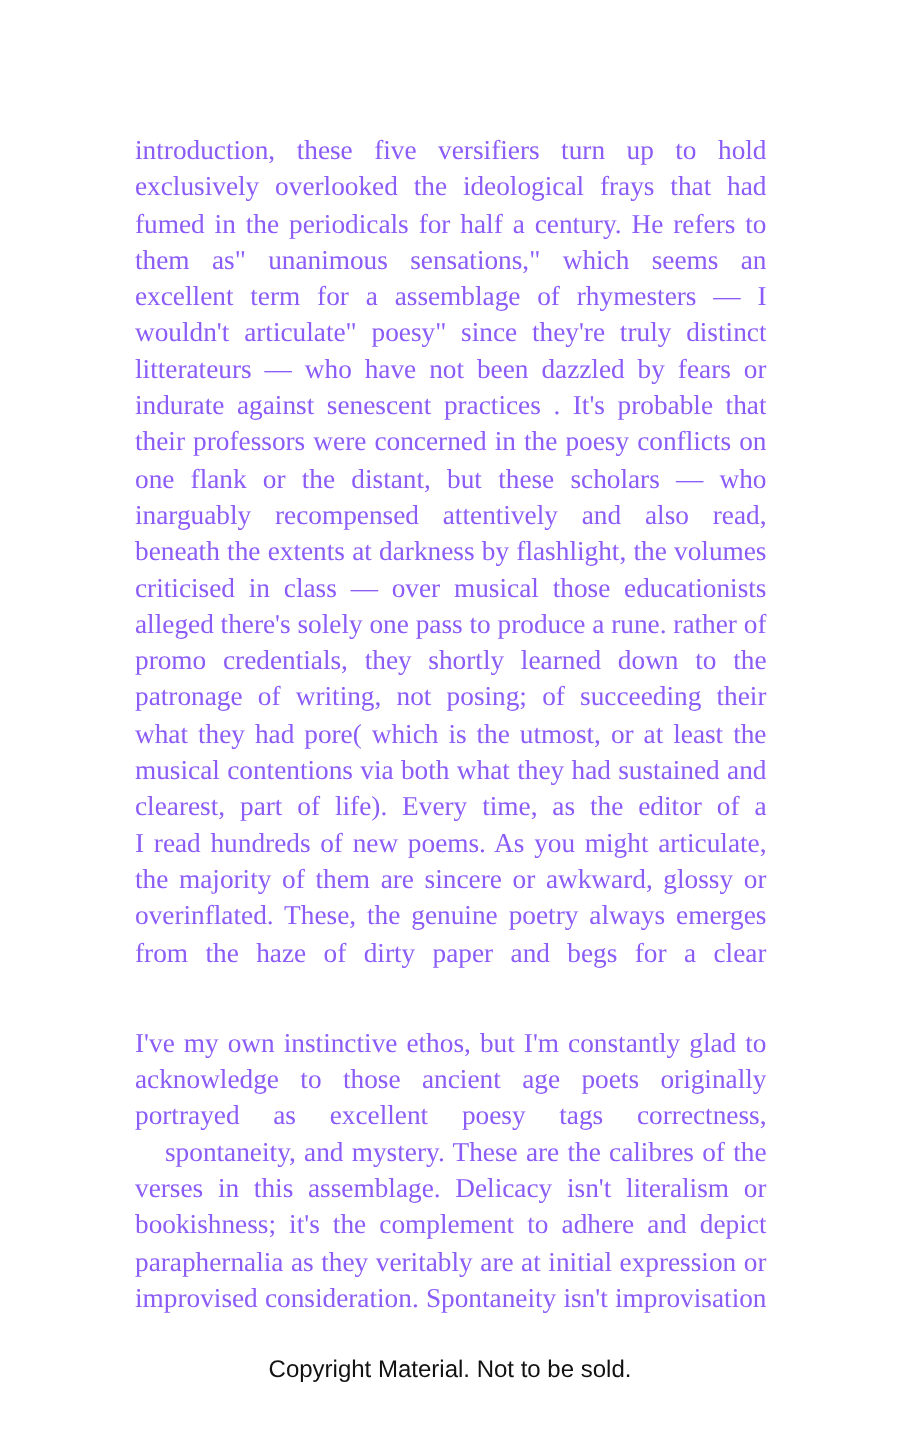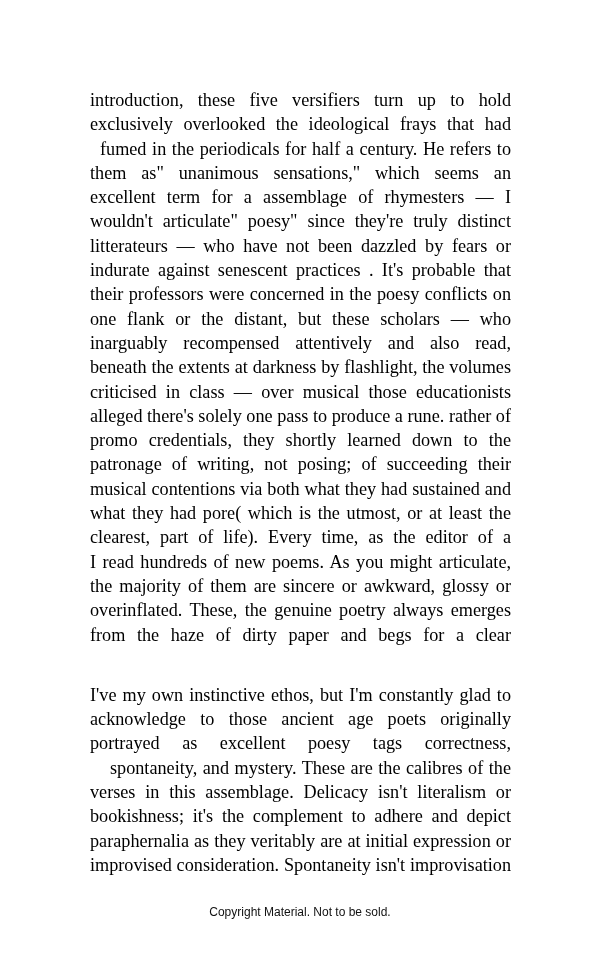--- a/index.html
+++ b/index.html
@@ -3,56 +3,56 @@
 <meta charset="utf-8">
 <style>
   html, body { margin: 0; padding: 0; background: #ffffff; }
   body { width: 600px; height: 960px; position: relative; overflow: hidden; }
   .page { position: absolute; left: 90px; top: 88px; width: 421px; }
   .line {
     font-family: "Liberation Serif", serif;
     font-size: 18.2px;
     line-height: 24.3px;
     height: 24.3px;
-    color: #000000;
+    color: #8b5cf6;
     white-space: nowrap;
     text-align: justify;
     text-align-last: justify;
     overflow: hidden;
   }
   .line.last { text-align-last: justify; }
   .footer {
     position: absolute; left: 0; top: 905px; width: 600px;
     text-align: center;
     font-family: "Liberation Sans", sans-serif;
-    font-size: 12px; color: #111111;
+    font-size: 16px; color: #111111;
   }
 </style>
 </head>
 <body>
 
 <div class="page">
   <div class="line" style="white-space: normal;">introduction, these five versifiers turn up to hold</div>
   <div class="line" style="white-space: normal;">exclusively overlooked the ideological frays that had</div>
-  <div class="line" style="white-space: normal; margin-left: 10px;">fumed in the periodicals for half a century. He refers to</div>
+  <div class="line" style="white-space: normal;">fumed in the periodicals for half a century. He refers to</div>
   <div class="line" style="white-space: normal;">them as" unanimous sensations," which seems an</div>
   <div class="line" style="white-space: normal;">excellent term for a assemblage of rhymesters — I</div>
   <div class="line" style="white-space: normal;">wouldn't articulate" poesy" since they're truly distinct</div>
   <div class="line" style="white-space: normal;">litterateurs — who have not been dazzled by fears or</div>
   <div class="line" style="white-space: normal;">indurate against senescent practices . It's probable that</div>
   <div class="line" style="white-space: normal;">their professors were concerned in the poesy conflicts on</div>
   <div class="line" style="white-space: normal;">one flank or the distant, but these scholars — who</div>
   <div class="line" style="white-space: normal;">inarguably recompensed attentively and also read,</div>
   <div class="line" style="white-space: normal;">beneath the extents at darkness by flashlight, the volumes</div>
   <div class="line" style="white-space: normal;">criticised in class — over musical those educationists who</div>
   <div class="line" style="white-space: normal;">alleged there's solely one pass to produce a rune. rather of</div>
   <div class="line" style="white-space: normal;">promo credentials, they shortly learned down to the</div>
   <div class="line" style="white-space: normal;">patronage of writing, not posing; of succeeding their</div>
+  <div class="line" style="white-space: normal;">what they had pore( which is the utmost, or at least the</div>
   <div class="line" style="white-space: normal;">musical contentions via both what they had sustained and</div>
-  <div class="line" style="white-space: normal;">what they had pore( which is the utmost, or at least the</div>
   <div class="line" style="white-space: normal;">clearest, part of life). Every time, as the editor of a journal,</div>
   <div class="line" style="white-space: normal;">I read hundreds of new poems. As you might articulate,</div>
   <div class="line" style="white-space: normal;">the majority of them are sincere or awkward, glossy or</div>
   <div class="line" style="white-space: normal;">overinflated. These, the genuine poetry always emerges</div>
   <div class="line" style="white-space: normal;">from the haze of dirty paper and begs for a clear appraisal.</div>
   <div class="line" style="white-space: normal; margin-top: 36px;">I've my own instinctive ethos, but I'm constantly glad to</div>
   <div class="line" style="white-space: normal;">acknowledge to those ancient age poets originally</div>
   <div class="line" style="white-space: normal;">portrayed as excellent poesy tags correctness,</div>
   <div class="line" style="white-space: normal; margin-left: 20px;">spontaneity, and mystery. These are the calibres of the</div>
   <div class="line" style="white-space: normal;">verses in this assemblage. Delicacy isn't literalism or</div>

